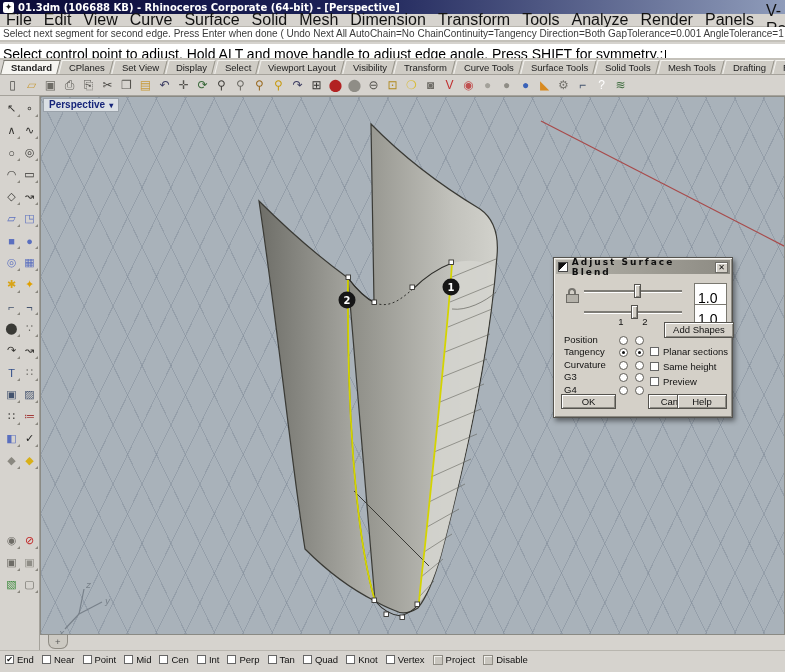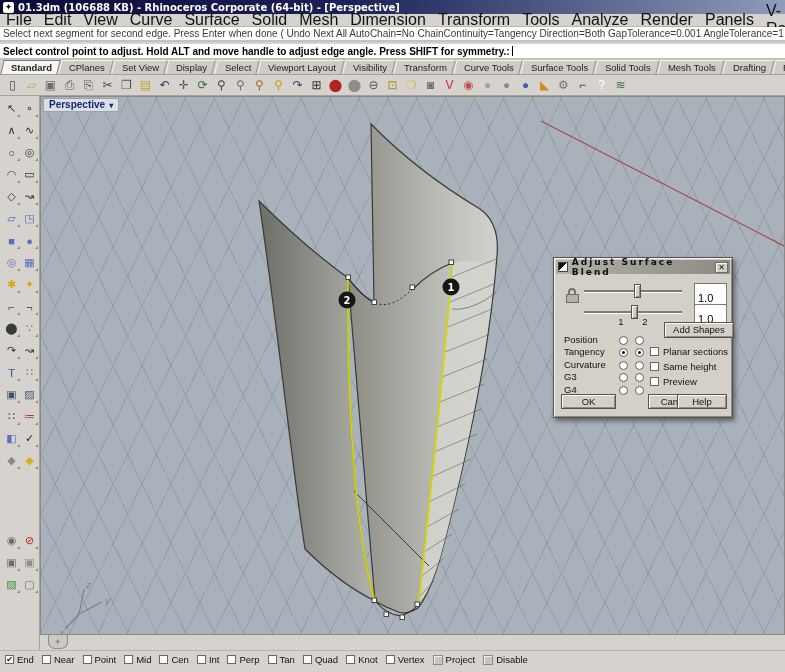--- a/index.html
+++ b/index.html
@@ -11,21 +11,21 @@
     background:linear-gradient(90deg,#0b0b38 0%,#1c2258 45%,#8f9cba 100%);
     color:#fff;font-size:10px;font-weight:bold;display:flex;align-items:center;padding-left:3px;
     font-family:"DejaVu Sans",sans-serif;}
   .titlebar .wicon{width:11px;height:11px;margin-right:4px;background:#fff;color:#111;font-size:9px;line-height:11px;text-align:center;border-radius:2px;}
   .menubar{position:absolute;left:0;top:14px;width:785px;height:13px;background:#d6d3ce;border-bottom:1px solid #b9b6af;
     display:flex;align-items:center;gap:0;font-size:16px;color:#111;}
   .menubar span{padding:0 6px;cursor:default;}
   .cmd1{position:absolute;left:0;top:27px;width:785px;height:15px;background:#fff;border-bottom:2px solid #c4c1ba;
     font-size:10px;color:#3a3a3a;white-space:nowrap;overflow:hidden;padding:1px 3px;}
   .cmd2{position:absolute;left:0;top:44px;width:785px;height:16px;background:#fff;border-bottom:2px solid #c4c1ba;
-    font-size:10px;font-weight:bold;color:#000;white-space:nowrap;overflow:hidden;padding:2px 3px;}
+    font-size:14px;font-weight:normal;color:#000;white-space:nowrap;overflow:hidden;padding:2px 3px;}
   .caret{display:inline-block;width:1px;height:10px;background:#000;vertical-align:-1px;margin-left:2px;}
 
   .tabrow{position:absolute;left:0;top:61px;width:785px;height:14px;background:#d6d3ce;border-bottom:1px solid #a5a29b;
     display:flex;align-items:flex-end;font-size:9.5px;color:#222;padding-left:2px;}
   .ttab{padding:1px 6px 1px 8px;position:relative;white-space:nowrap;border-right:1px solid #969389;
     transform:skewX(-14deg);background:#cfccc5;border-top:1px solid #f3f2ee;border-left:1px solid #f3f2ee;margin-right:1px;}
   .ttab>i{display:inline-block;transform:skewX(14deg);font-style:normal;}
   .ttab.on{background:#f6f5f1;font-weight:bold;border-color:#7c7a72;}
 
   .iconrow{position:absolute;left:0;top:75px;width:785px;height:21px;background:#d6d3ce;border-bottom:1px solid #a5a29b;
@@ -74,21 +74,21 @@
   .dlg-title .dicon{width:10px;height:10px;background:#fff;border:1px solid #444;margin-right:4px;
     background-image:linear-gradient(135deg,#111 0 45%,#fff 45%);}
   .dlg-close{margin-left:auto;width:13px;height:11px;background:#d4d0c8;border:1px solid #6e6c66;
     box-shadow:inset 1px 1px 0 #fff;font-size:8px;line-height:9px;text-align:center;font-weight:bold;letter-spacing:0;}
   .lock{position:absolute;left:12px;top:30px;width:14px;height:16px;}
   .lock .shackle{position:absolute;left:2px;top:0;width:8px;height:7px;border:2px solid #76746e;border-bottom:none;border-radius:5px 5px 0 0;}
   .lock .body{position:absolute;left:0;top:6px;width:13px;height:9px;background:#b5b2aa;border:1px solid #6e6c66;}
   .slider{position:absolute;left:30px;width:98px;height:14px;}
   .slider .track{position:absolute;left:0;right:0;top:6px;height:2px;background:#7e7c76;box-shadow:0 1px 0 #fff;}
   .slider .thumb{position:absolute;top:0;width:7px;height:14px;background:#d4d0c8;border:1px solid #55534e;box-shadow:inset 1px 1px 0 #fff, inset -1px -1px 0 #8d8b84;}
-  .vbox{position:absolute;left:140px;width:33px;height:29px;background:#fff;border:1px solid #7a7870;padding:1px 0 0 3px;font-size:11px;}
+  .vbox{position:absolute;left:140px;width:33px;height:29px;background:#fff;border:1px solid #7a7870;padding:1px 0 0 3px;font-size:14px;}
   .colhdr{position:absolute;top:58px;width:10px;text-align:center;font-size:9.5px;}
   .crows{position:absolute;left:10px;top:74px;width:90px;}
   .crow{height:12.6px;display:flex;align-items:flex-end;}
   .clabel{width:48px;font-size:9.5px;}
   .radio{width:9px;height:9px;border-radius:50%;background:#fff;border:1px solid #5e5c56;margin-left:7px;position:relative;}
   .radio.on::after{content:"";position:absolute;left:2px;top:2px;width:3px;height:3px;border-radius:50%;background:#111;}
   .btn{position:absolute;background:#d4d0c8;border:1px solid #55534e;box-shadow:inset 1px 1px 0 #fff, inset -1px -1px 0 #8d8b84;
     text-align:center;font-size:9.5px;padding-top:1px;}
   #addShapes{left:110px;top:64px;width:70px;height:16px;}
   .dchecks{position:absolute;left:96px;top:86px;width:80px;}

